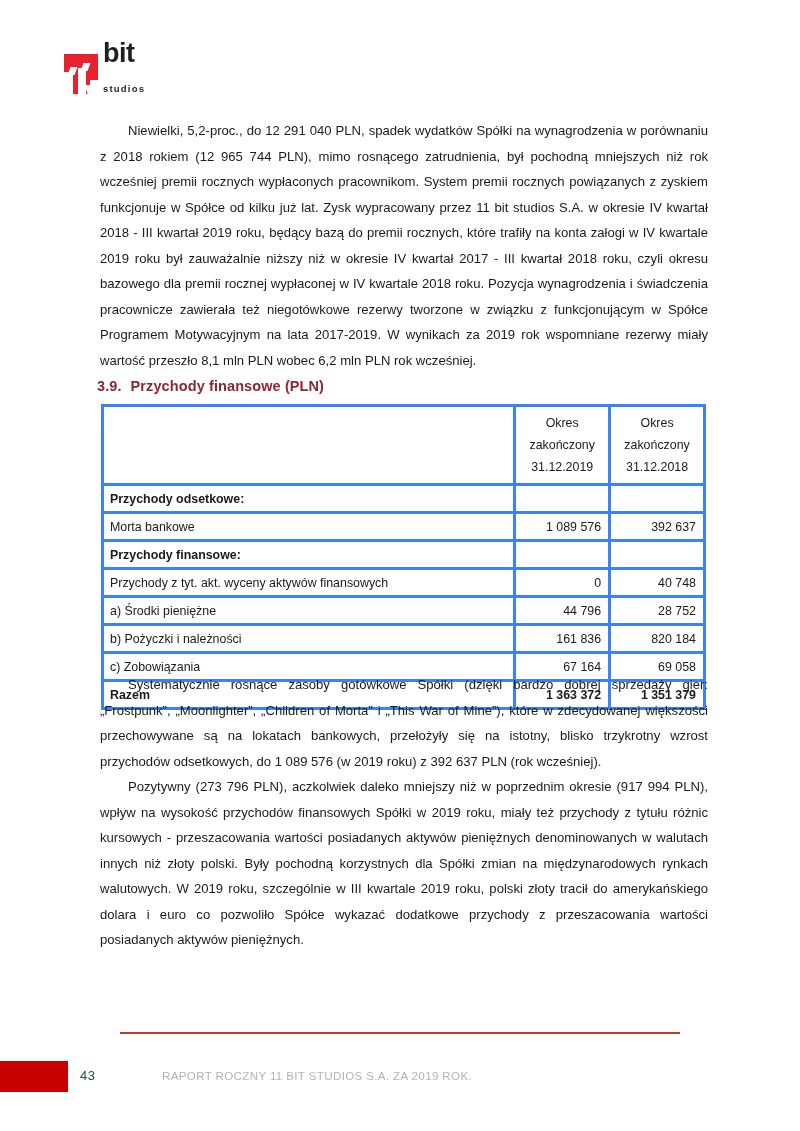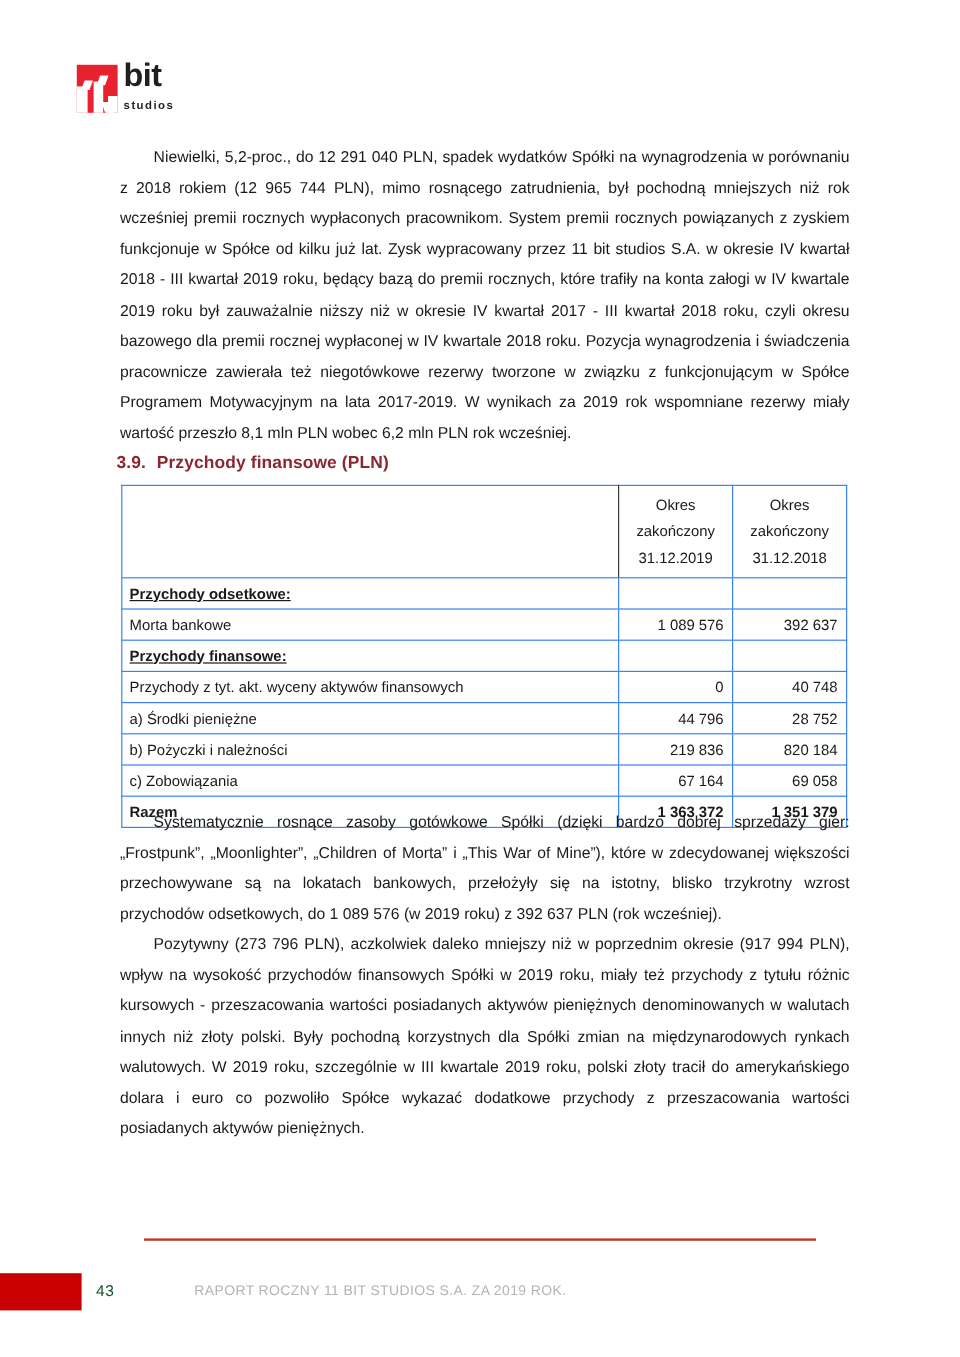--- a/index.html
+++ b/index.html
@@ -90,21 +90,21 @@
     font-weight: 700;
     letter-spacing: -0.5px;
     color: #221f1f;
     line-height: 0.95;
   }
   .logo-studios {
     font-size: 9.5px;
     font-weight: 700;
     letter-spacing: 1.2px;
     color: #221f1f;
-    margin-top: 7px;
+    margin-top: 17px;
   }
 
   
   .content {
     position: absolute;
     left: 100px;
     top: 118px;
     width: 608px;
   }
   p.para {
@@ -133,21 +133,21 @@
   .fin-table {
     position: absolute;
     left: 101px;
     top: 404px;
     width: 605px;
     border-collapse: collapse;
     font-size: 12.4px;
     color: #1a1a1a;
   }
   .fin-table td, .fin-table th {
-    border: 1px solid #3b82f6;
+    border: 3px solid #3b82f6;
     padding: 2px 6px;
     vertical-align: middle;
     font-weight: 400;
   }
   .fin-table col.c-label { width: 415px; }
   .fin-table col.c-num   { width: 95px; }
 
   .fin-table thead td {
     text-align: center;
     height: 72px;
@@ -159,21 +159,21 @@
 
   .fin-table tbody td.label {
     text-align: left;
     height: 21px;
   }
   .fin-table tbody td.num {
     text-align: right;
     height: 21px;
     padding-right: 7px;
   }
-  .fin-table tbody tr.bold td { font-weight: 700; text-decoration: underline; }
+  .fin-table tbody tr.bold td { font-weight: 700; }
   .fin-table tbody tr.total td { font-weight: 700; }
 
   
   .footer-rule {
     position: absolute;
     left: 120px;
     top: 1032px;
     width: 560px;
     height: 1.6px;
     background: #c0392f;
@@ -274,21 +274,21 @@
       <td class="num">0</td>
       <td class="num">40 748</td>
     </tr>
     <tr>
       <td class="label">a) Środki pieniężne</td>
       <td class="num">44 796</td>
       <td class="num">28 752</td>
     </tr>
     <tr>
       <td class="label">b) Pożyczki i należności</td>
-      <td class="num">219 836</td>
+      <td class="num">161 836</td>
       <td class="num">820 184</td>
     </tr>
     <tr>
       <td class="label">c) Zobowiązania</td>
       <td class="num">67 164</td>
       <td class="num">69 058</td>
     </tr>
     <tr class="total">
       <td class="label">Razem</td>
       <td class="num">1 363 372</td>

